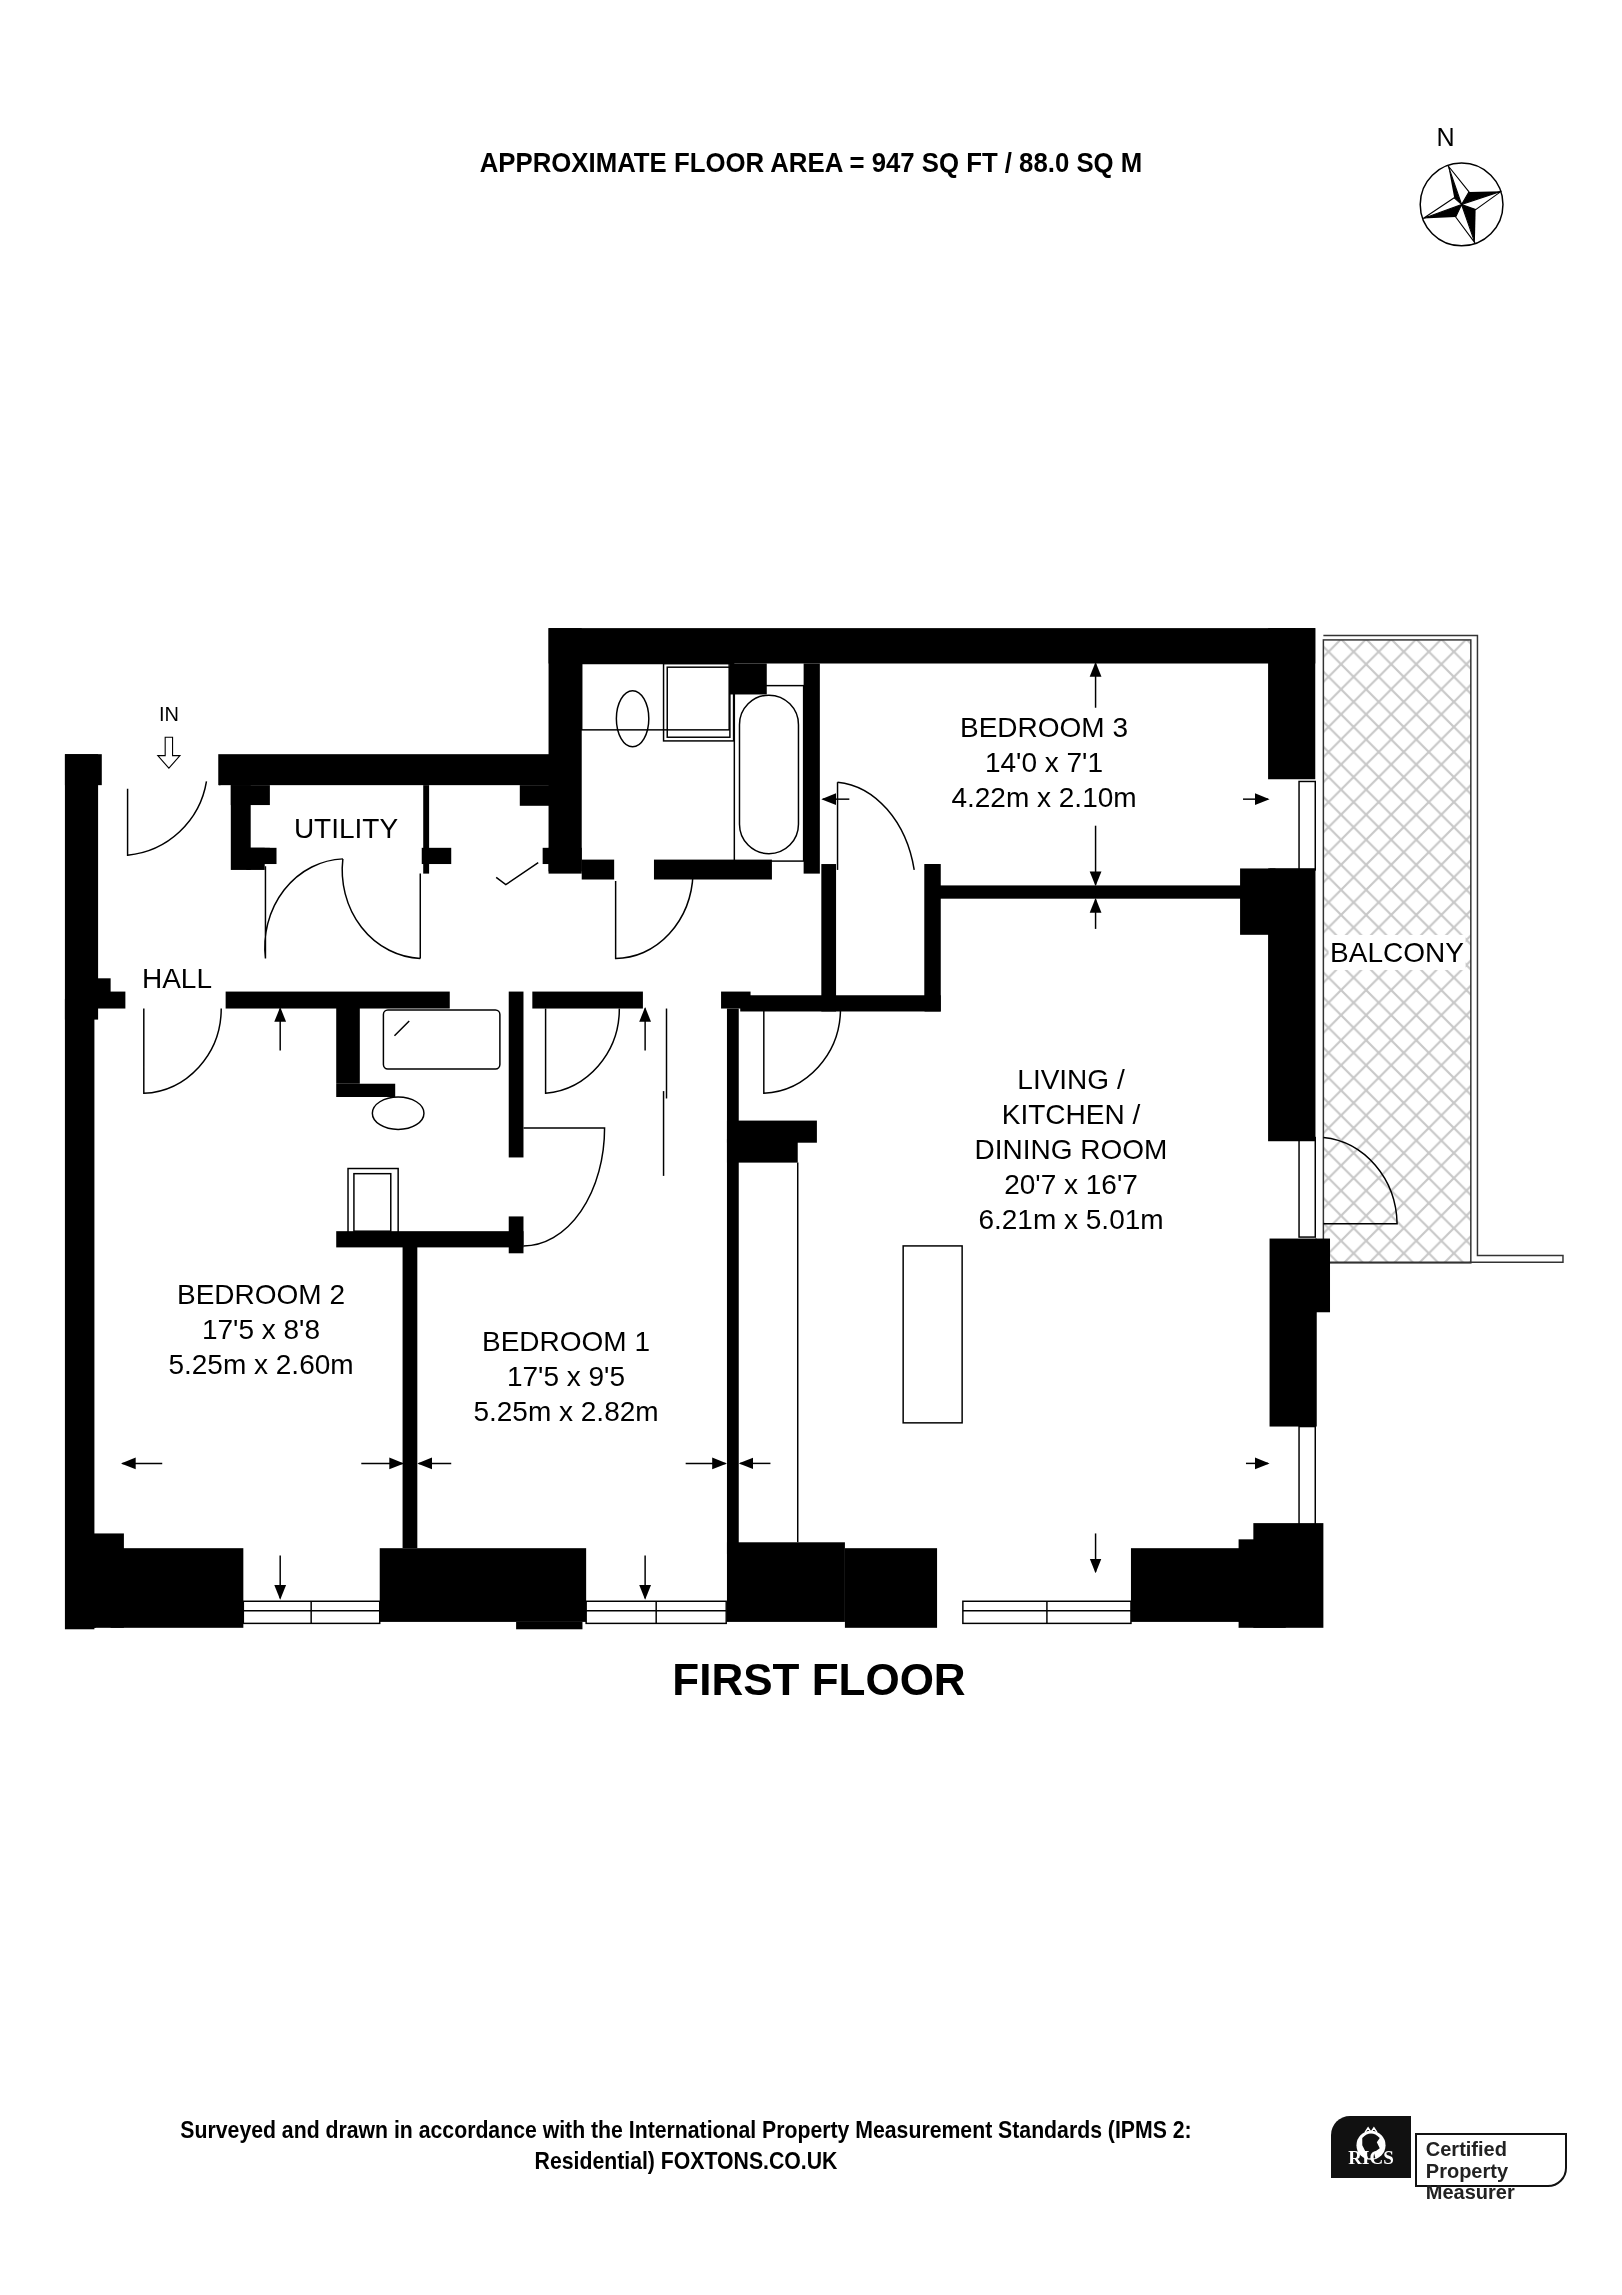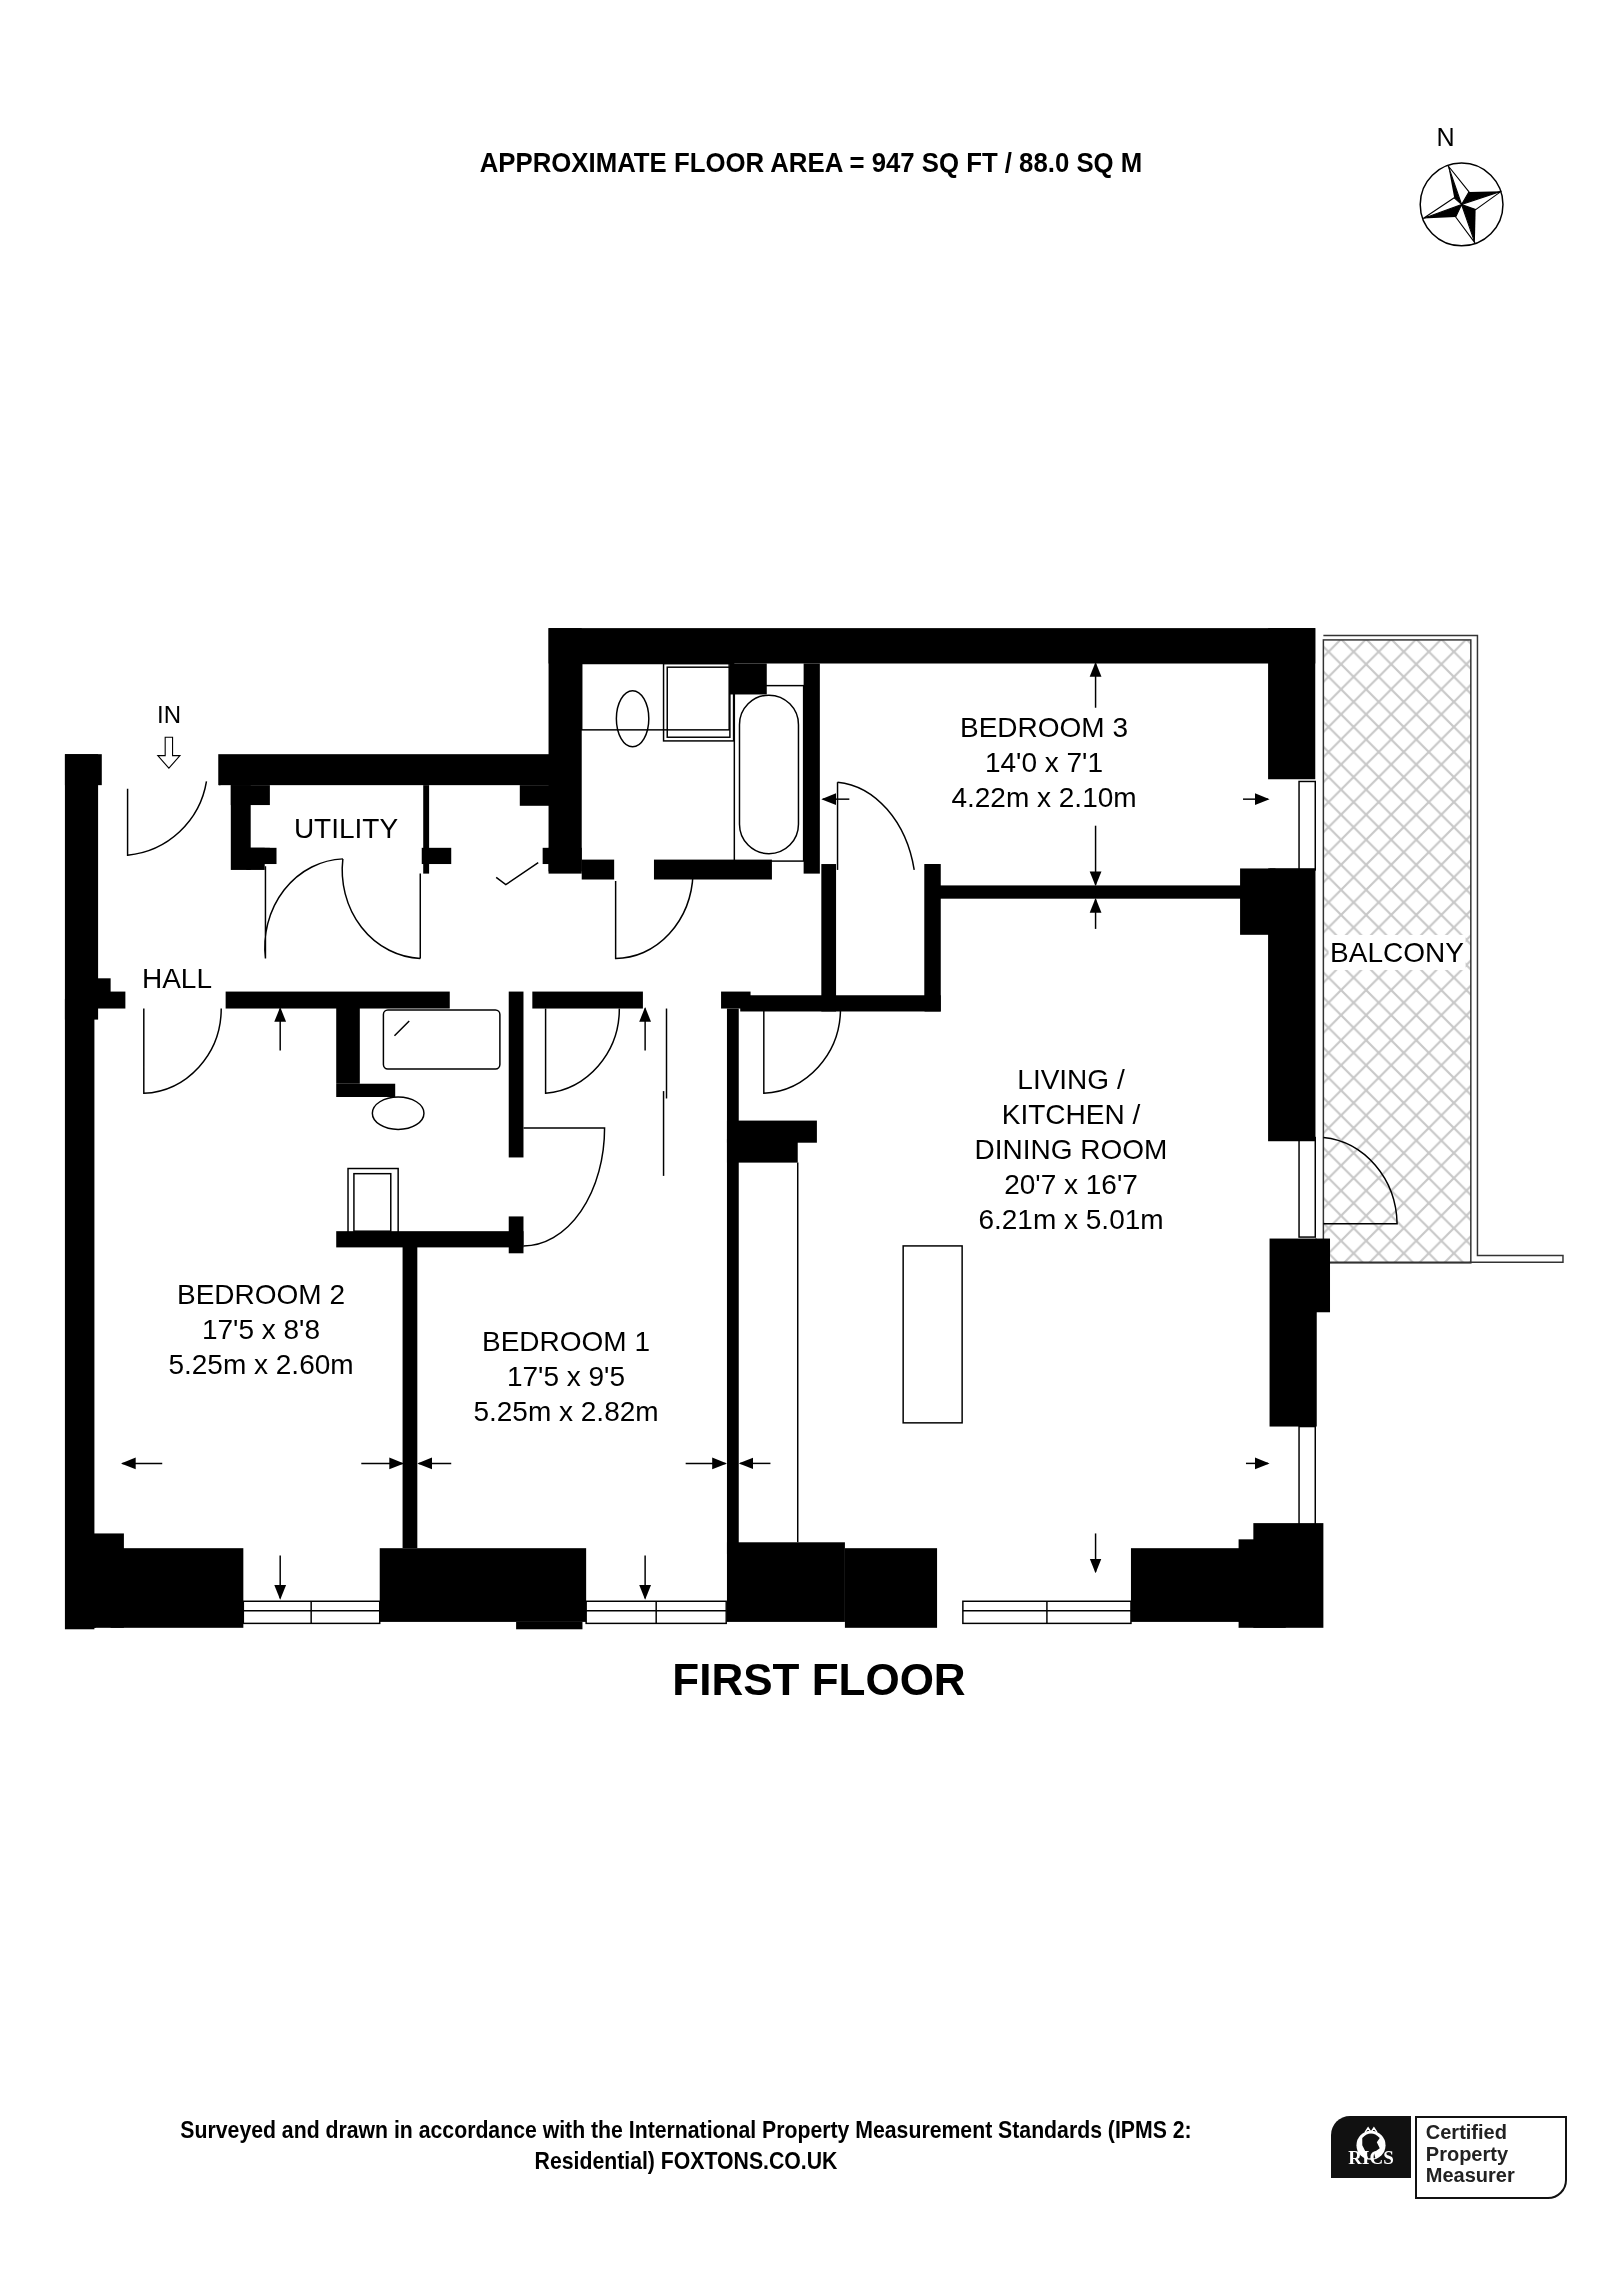--- a/index.html
+++ b/index.html
@@ -8,21 +8,21 @@
   .title{left:0;width:1622px;top:147px;text-align:center;font-weight:bold;font-size:28px;letter-spacing:0px;transform:scaleX(0.92);}
   .compass{left:1401px;top:118px;width:133px;height:133px;}
   .plan{left:0;top:0;width:1622px;height:2295px;}
   .room-label{position:absolute;text-align:center;font-size:28px;line-height:35px;white-space:nowrap;transform:translateX(-50%);}
   .floor-title{left:8px;width:1622px;top:1655px;text-align:center;font-weight:bold;font-size:44px;}
   .footer{left:52px;width:1268px;top:2115px;text-align:center;font-weight:bold;font-size:23.6px;line-height:31px;transform:scaleX(0.9);transform-origin:center;}
   .rics{left:1331px;top:2116px;width:243px;height:81px;}
   .rics-left{position:absolute;left:0;top:0;width:80px;height:62px;background:#111;border-top-left-radius:19px;}
   .rics-left .txt{position:absolute;left:0;width:80px;bottom:8.8px;text-align:center;color:#fff;font-family:"Liberation Serif",serif;font-weight:bold;font-size:19px;}
   .rics-left .lion{position:absolute;left:23.6px;top:10.3px;width:32px;height:37px;}
-  .rics-right{position:absolute;left:84px;top:0;width:152px;height:83px;border:2.9px solid #111;border-bottom-right-radius:19px;box-sizing:border-box;padding:4.4px 0 0 8.8px;}
+  .rics-right{position:absolute;left:84px;top:17px;width:152px;height:54px;border:2.9px solid #111;border-bottom-right-radius:19px;box-sizing:border-box;padding:4.4px 0 0 8.8px;}
   .rics-right div{font-weight:bold;font-size:20px;line-height:21.4px;color:#222;}
 </style>
 </head>
 <body>
 
 <div class="abs title">APPROXIMATE FLOOR AREA = 947 SQ FT / 88.0 SQ M</div>
 
 <div class="abs compass">
   <svg width="133" height="133" viewBox="0 0 180 180">
     <text x="48" y="38" font-family="Liberation Sans, sans-serif" font-size="34">N</text>
@@ -193,21 +193,21 @@
     <line x1="1045" y1="1985" x2="1004" y2="1985"></line>
     <line x1="1690" y1="1985" x2="1720" y2="1985"></line>
     <line x1="875" y1="1425" x2="875" y2="1368"></line>
     <line x1="875" y1="2110" x2="875" y2="2168"></line>
     <line x1="1486" y1="2080" x2="1486" y2="2132"></line>
   </g>
 
   <path d="M224,1000 L224,1025 L214,1025 L229,1042 L244,1025 L234,1025 L234,1000 Z" fill="#fff" stroke="#000" stroke-width="1.5"></path>
 </svg>
 
-<div class="room-label" style="left:169px;top:697px;font-size:24px;">IN</div>
+<div class="room-label" style="left:169px;top:697px;font-size:20px;">IN</div>
 <div class="room-label" style="left:177px;top:913px;margin-top:48px;">HALL</div>
 <div class="room-label" style="left:346px;top:811px;">UTILITY</div>
 
 <div class="room-label" style="left:1044px;top:710px;">
   <div>BEDROOM 3</div>
   <div>14'0 x 7'1</div>
   <div>4.22m x 2.10m</div>
 </div>
 
 <div class="room-label" style="left:1397px;top:935px;background:#fff;padding:0 1.5px;">BALCONY</div>

